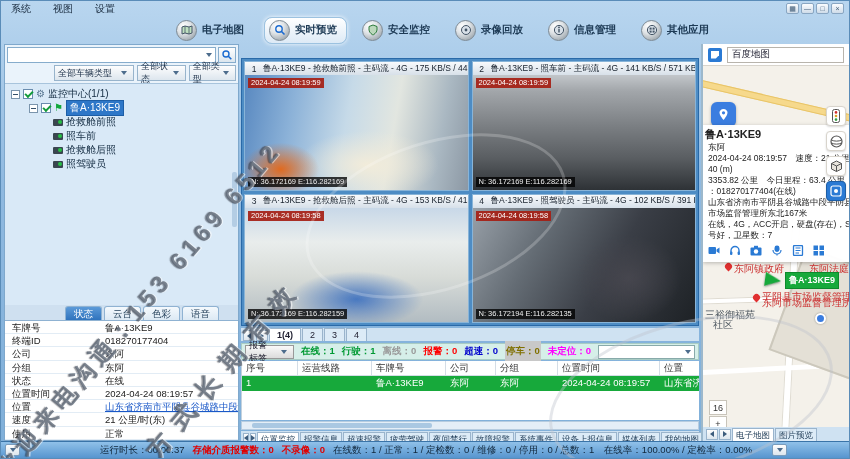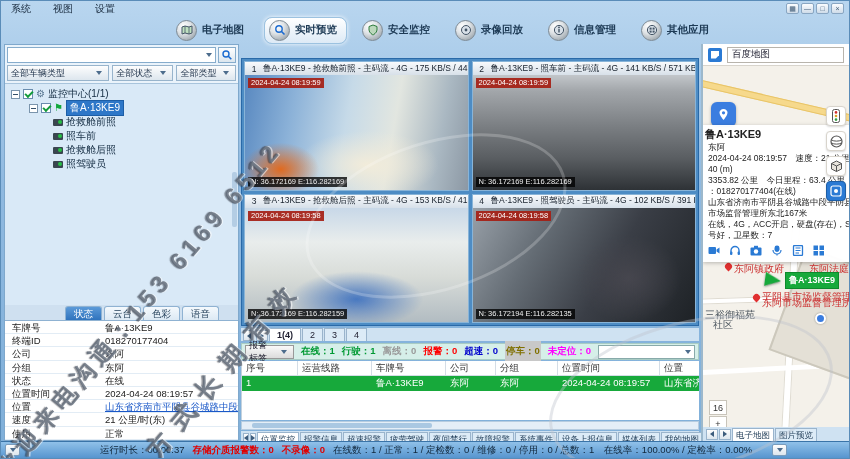--- a/index.html
+++ b/index.html
@@ -31,21 +31,21 @@
   .search-row{height:20px;display:flex;gap:2px;padding:2px;}
   .search-input{flex:1;height:16px;background:#fff;border:1px solid #86accc;display:flex;
                 align-items:center;justify-content:flex-end;}
   .dd-arrow{width:0;height:0;border-left:3px solid transparent;border-right:3px solid transparent;
             border-top:4px solid #4c6c8c;margin:0 3px;}
   .search-btn{width:18px;height:16px;background:linear-gradient(#fefefe,#dce6ee);border:1px solid #86accc;
               display:flex;align-items:center;justify-content:center;}
   .filter-row{display:flex;gap:3px;padding:0 2px 2px 2px;}
   .filter{height:16px;background:linear-gradient(#fdfdfd,#dde6ee);border:1px solid #98b4cc;font-size:9px;
           display:flex;align-items:center;justify-content:space-between;padding:0 3px;color:#1d3048;}
-  .filter.f1{width:114px;} .filter.f2{width:68px;} .filter.f3{width:66px;}
+  .filter.f1{width:114px;margin-left:47px;} .filter.f2{width:68px;} .filter.f3{width:66px;}
   .tree{flex:1;background:#d9e9f7;border-top:1px solid #a8c4dc;position:relative;font-size:10px;
         color:#122a40;padding:3px 2px;overflow:hidden;}
   .trow{display:flex;align-items:center;gap:3px;height:14px;}
   .expander{width:9px;height:9px;background:#fff;border:1px solid #7a94ac;position:relative;flex:none;}
   .expander::after{content:"";position:absolute;left:1px;right:1px;top:3px;height:1px;background:#35506a;}
   .cb{width:10px;height:10px;background:#fff;border:1px solid #6a8cae;position:relative;flex:none;}
   .cb.checked::after{content:"";position:absolute;left:1px;top:1px;width:6px;height:3px;
       border-left:2px solid #129a3a;border-bottom:2px solid #129a3a;transform:rotate(-45deg);}
   .gear{font-size:10px;color:#56748f;line-height:10px;}
   .flag{font-size:10px;color:#12a83c;line-height:10px;}

